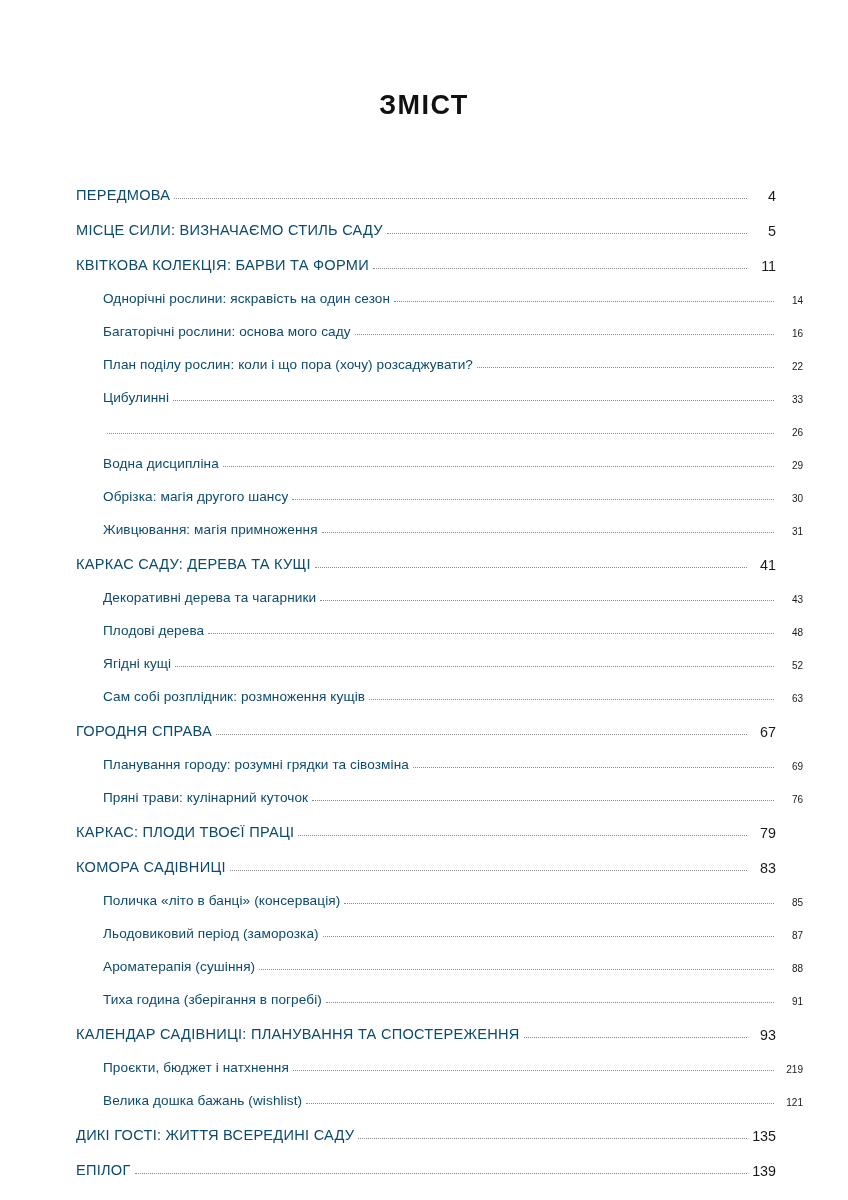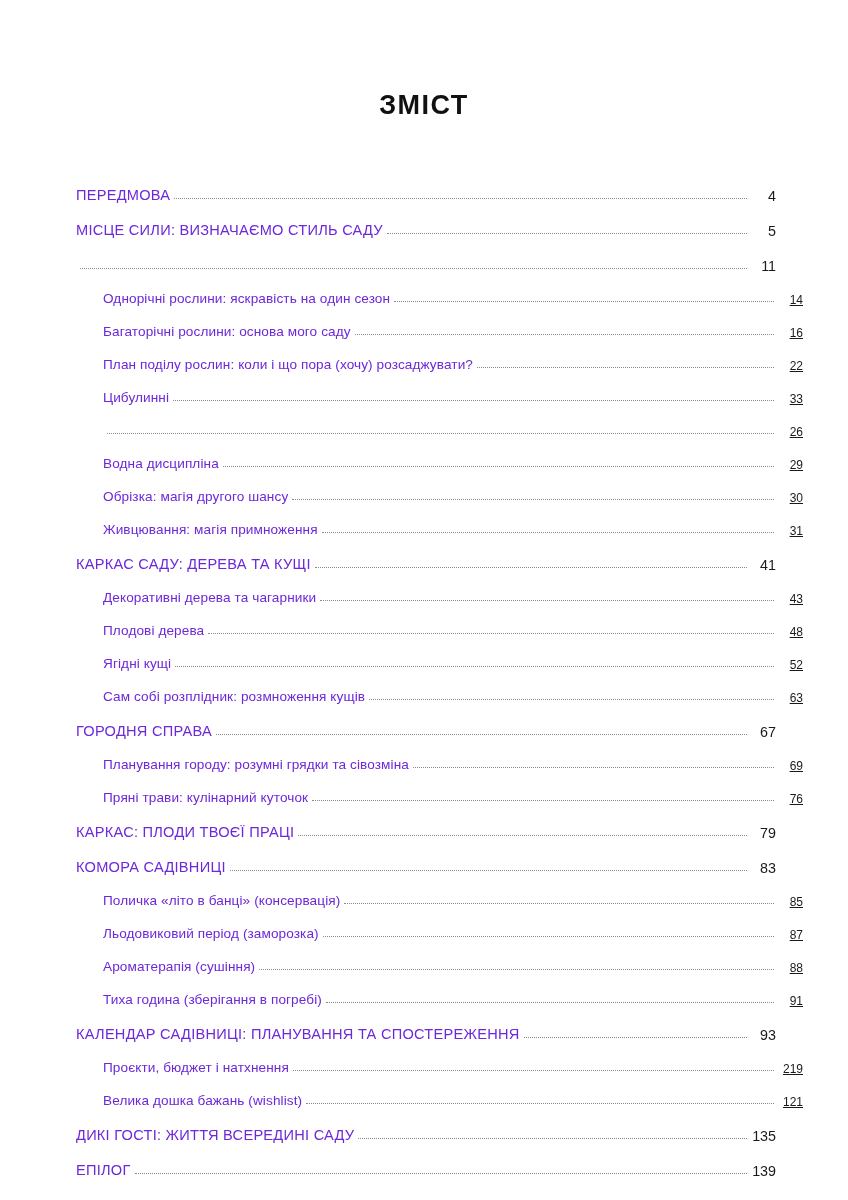--- a/index.html
+++ b/index.html
@@ -51,21 +51,21 @@
     padding: 0 0 0 0;
     height: 35px;
   }
   .toc-entry.level-2 {
     padding: 0 0 0 27px;
     height: 33px;
   }
   .entry-label {
     font-size: 14.3px;
     white-space: nowrap;
-    color: #6d28d9;
+    color: #0c4a6e;
     padding-bottom: 1px;
   }
   .level-1 .entry-label {
     font-size: 14.6px;
     letter-spacing: 0.25px;
   }
   .level-2 .entry-label {
     font-size: 13.6px;
     letter-spacing: 0.1px;
   }
@@ -78,41 +78,41 @@
   }
   .entry-page {
     font-size: 14.3px;
     color: #1a1a1a;
     white-space: nowrap;
     padding-bottom: 1px;
     text-align: right;
     min-width: 26px;
   }
   .level-2 .entry-page {
-    font-size: 12px;
-    text-decoration: underline;
+    font-size: 10px;
   }
 </style>
 </head>
 <body>
 
 <div class="page">
   <h1 class="toc-title">ЗМІСТ</h1>
   <ul class="toc-list">
       <li class="toc-entry level-1">
         <span class="entry-label">ПЕРЕДМОВА</span>
         <span class="leader"></span>
         <span class="entry-page">4</span>
       </li>
       <li class="toc-entry level-1">
         <span class="entry-label">МІСЦЕ СИЛИ: ВИЗНАЧАЄМО СТИЛЬ САДУ</span>
         <span class="leader"></span>
         <span class="entry-page">5</span>
       </li>
       <li class="toc-entry level-1">
+        <span class="entry-label">КВІТКОВА КОЛЕКЦІЯ: БАРВИ ТА ФОРМИ</span>
         <span class="leader"></span>
         <span class="entry-page">11</span>
       </li>
       <li class="toc-entry level-2">
         <span class="entry-label">Однорічні  рослини:  яскравість на один сезон</span>
         <span class="leader"></span>
         <span class="entry-page">14</span>
       </li>
       <li class="toc-entry level-2">
         <span class="entry-label">Багаторічні рослини:  основа мого саду</span>

